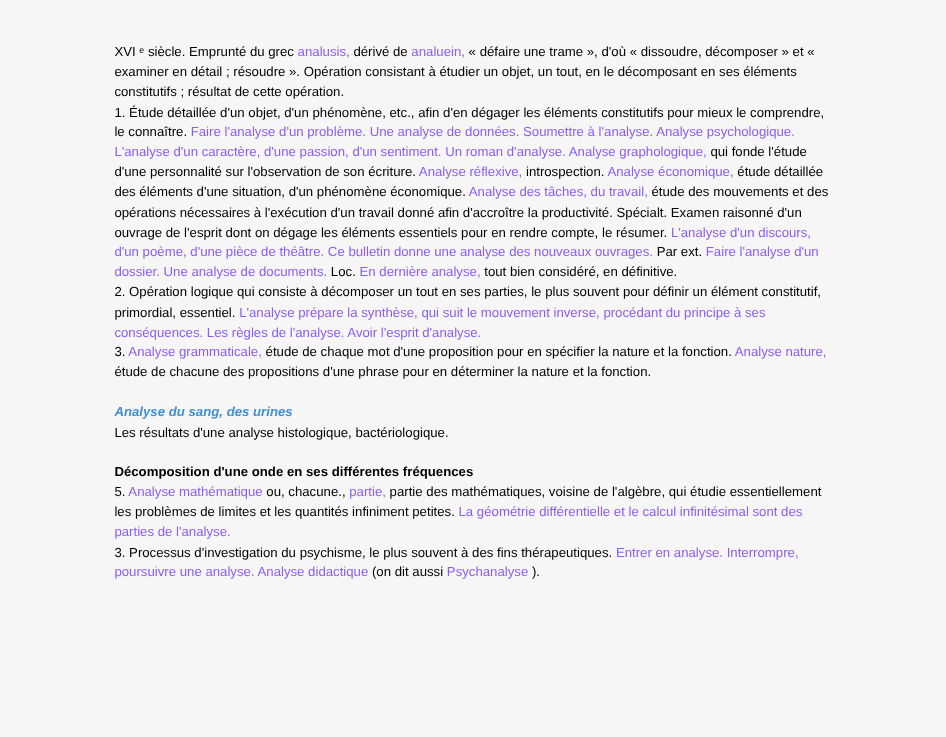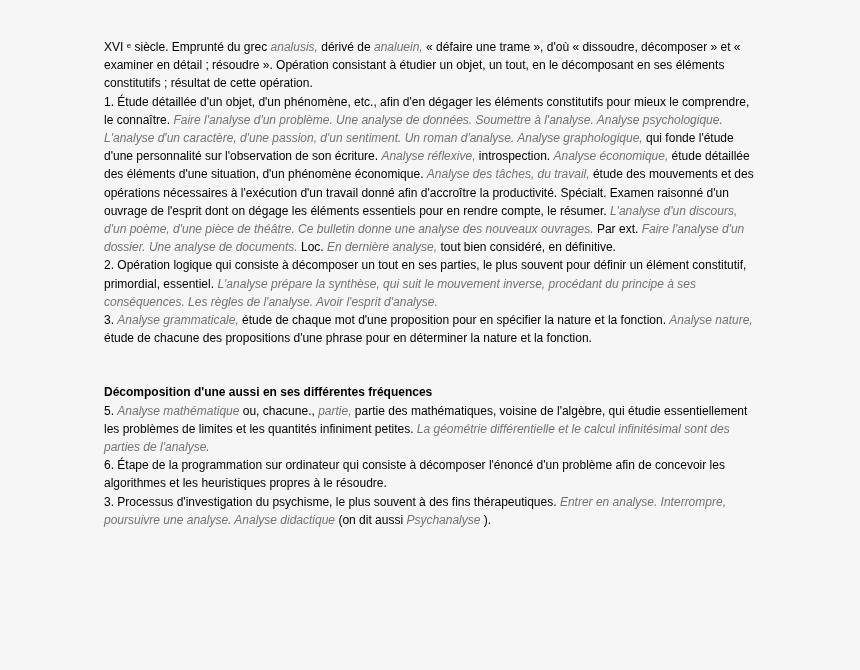--- a/index.html
+++ b/index.html
@@ -8,21 +8,21 @@
       background: #f6f6f6;
       font-family: "Liberation Sans", sans-serif;
       font-size: 12px;
       color: #000;
     }
     .content {
       position: absolute; left: 104px; top: 38px; width: 654px;
       line-height: 18.2px;
     }
     .p { margin: 0; }
-    .ex { color: #737373; font-style: italic; }
+    .ex { color: #8b5cf6; }
     .sup { font-size: 8px; vertical-align: top; position: relative; top: -1px; }
     .gap { height: 18px; }
     .sub-head-blue { color: #3f8fd2; font-style: italic; font-weight: bold; }
     .sub-head { font-weight: bold; }
   </style>
 </head>
 <body>
 
 <div class="content">
 
@@ -30,24 +30,25 @@
 
   <p class="p"><span>1. Étude détaillée d'un objet, d'un phénomène, etc., afin d'en dégager les éléments constitutifs pour mieux le comprendre, le connaître. </span><span class="ex">Faire l'analyse d'un problème. Une analyse de données. Soumettre à l'analyse. Analyse psychologique. L'analyse d'un caractère, d'une passion, d'un sentiment. Un roman d'analyse. Analyse graphologique,</span><span> qui fonde l'étude d'une personnalité sur l'observation de son écriture. </span><span class="ex">Analyse réflexive,</span><span> introspection. </span><span class="ex">Analyse économique,</span><span> étude détaillée des éléments d'une situation, d'un phénomène économique. </span><span class="ex">Analyse des tâches, du travail,</span><span> étude des mouvements et des opérations nécessaires à l'exécution d'un travail donné afin d'accroître la productivité. Spécialt. Examen raisonné d'un ouvrage de l'esprit dont on dégage les éléments essentiels pour en rendre compte, le résumer. </span><span class="ex">L'analyse d'un discours, d'un poème, d'une pièce de théâtre. Ce bulletin donne une analyse des nouveaux ouvrages.</span><span> Par ext. </span><span class="ex">Faire l'analyse d'un dossier. Une analyse de documents.</span><span> Loc. </span><span class="ex">En dernière analyse,</span><span> tout bien considéré, en définitive.</span></p>
 
   <p class="p"><span>2. Opération logique qui consiste à décomposer un tout en ses parties, le plus souvent pour définir un élément constitutif, primordial, essentiel. </span><span class="ex">L'analyse prépare la synthèse, qui suit le mouvement inverse, procédant du principe à ses conséquences. Les règles de l'analyse. Avoir l'esprit d'analyse.</span></p>
 
   <p class="p"><span>3. </span><span class="ex">Analyse grammaticale,</span><span> étude de chaque mot d'une proposition pour en spécifier la nature et la fonction. </span><span class="ex">Analyse nature,</span><span> étude de chacune des propositions d'une phrase pour en déterminer la nature et la fonction.</span></p>
 
 
   <div class="gap"></div>
 
+  <p class="p sub-head-blue">Analyse du sang, des urines</p>
+  <p class="p">Les résultats d'une analyse histologique, bactériologique.</p>
 
   <div class="gap"></div>
 
-  <p class="p sub-head">Décomposition d'une aussi en ses différentes fréquences</p>
+  <p class="p sub-head">Décomposition d'une onde en ses différentes fréquences</p>
 
   <p class="p"><span>5. </span><span class="ex">Analyse mathématique</span><span> ou, chacune., </span><span class="ex">partie,</span><span> partie des mathématiques, voisine de l'algèbre, qui étudie essentiellement les problèmes de limites et les quantités infiniment petites. </span><span class="ex">La géométrie différentielle et le calcul infinitésimal sont des parties de l'analyse.</span></p>
 
-  <p class="p">6. Étape de la programmation sur ordinateur qui consiste à décomposer l'énoncé d'un problème afin de concevoir les algorithmes et les heuristiques propres à le résoudre.</p>
 
   <p class="p"><span>3. Processus d'investigation du psychisme, le plus souvent à des fins thérapeutiques. </span><span class="ex">Entrer en analyse. Interrompre, poursuivre une analyse. Analyse didactique</span><span> (on dit aussi </span><span class="ex">Psychanalyse</span><span> ).</span></p>
 
 </div>
 
 </body></html>

